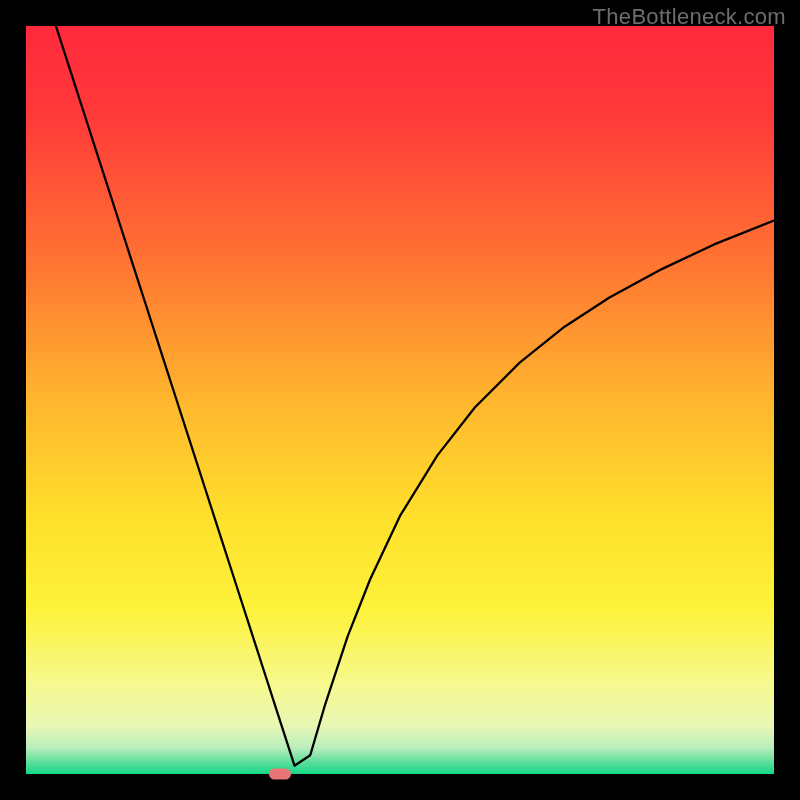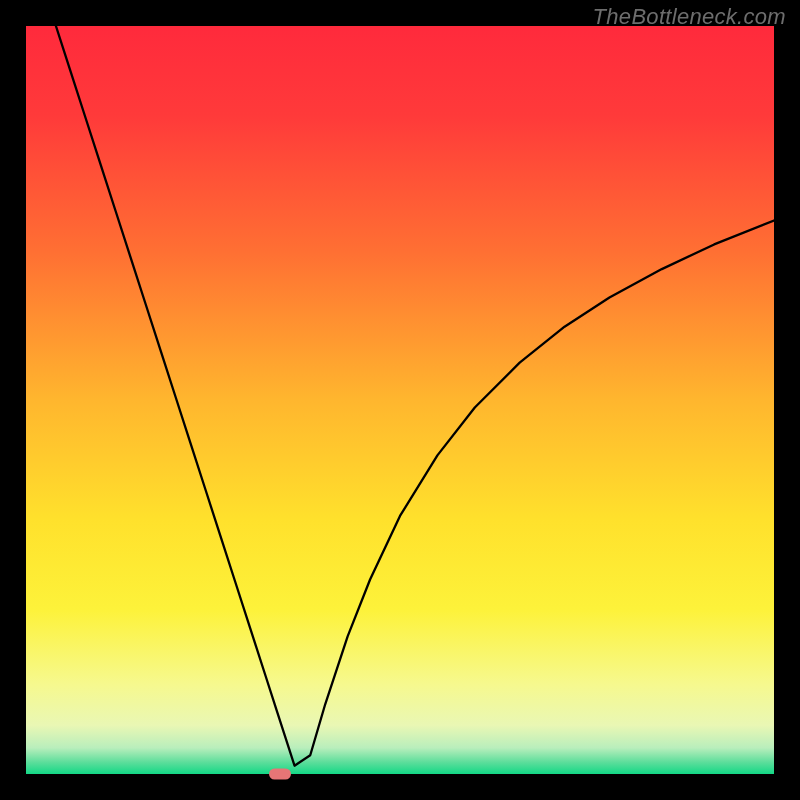--- a/index.html
+++ b/index.html
@@ -19,21 +19,20 @@
   }
   .watermark {
     position: absolute;
     top: 4px;
     right: 14px;
     color: #6d6d6d;
     font-size: 22px;
     font-weight: 500;
     letter-spacing: 0.3px;
     z-index: 10;
-    font-style: italic;
   }
   .plot {
     position: absolute;
     left: 26px;
     top: 26px;
     width: 748px;
     height: 748px;
   }
   .plot svg {
     display: block;

